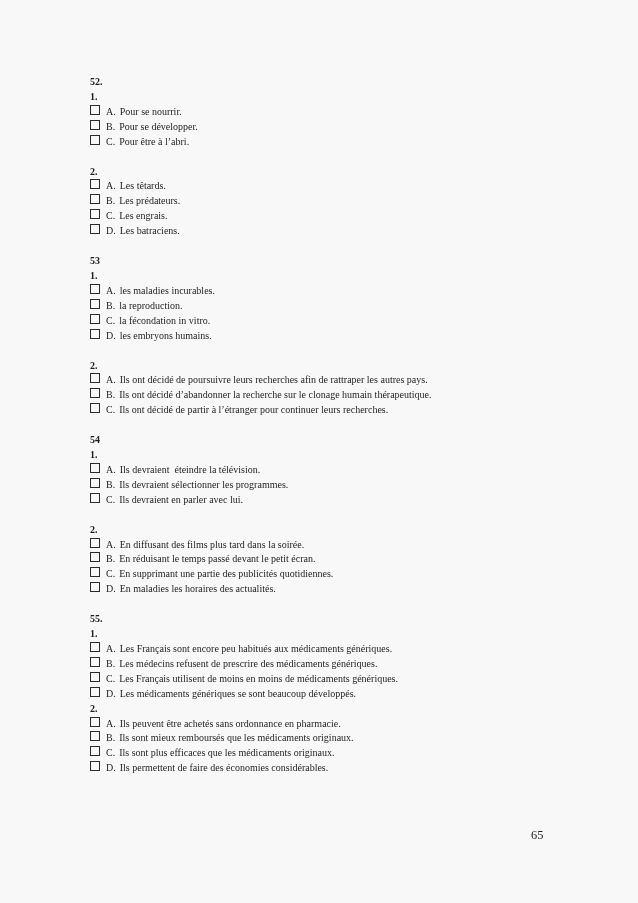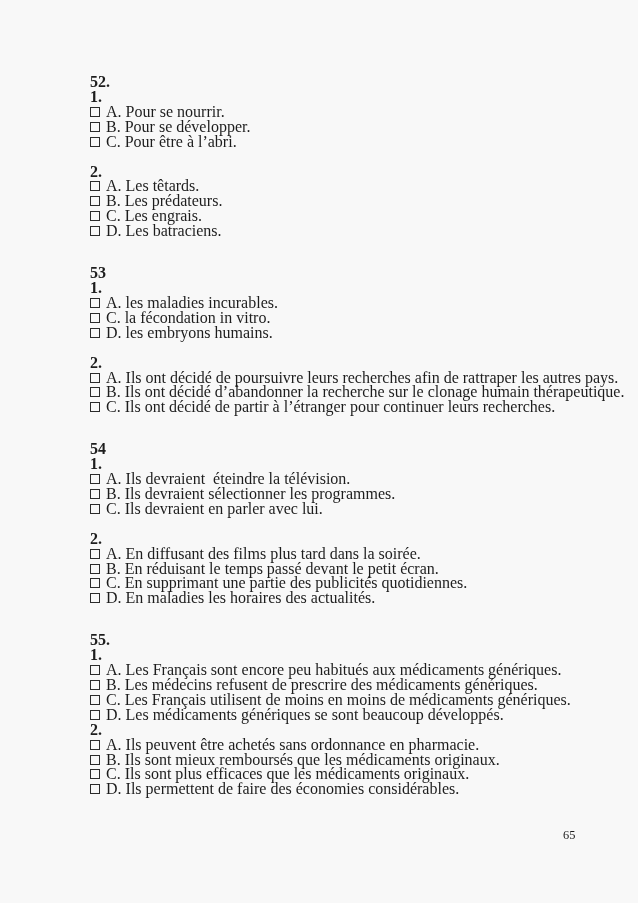--- a/index.html
+++ b/index.html
@@ -8,44 +8,43 @@
     width:638px;height:903px;
     background:#f8f8f8;
     font-family:"Liberation Serif","DejaVu Serif",serif;
     color:#1d1d1d;
     overflow:hidden;
   }
   .content{
     position:absolute;
     left:90px;top:75px;
     width:540px;
-    font-size:16px;
+    font-size:10px;
     line-height:14.9px;
   }
-  .question{margin-top:27px;}
+  .question{margin-top:15px;}
   .question:first-child{margin-top:0;}
   .q-number,.part-number{font-weight:bold;}
   .part.gap{margin-top:15px;}
   .opt{white-space:nowrap;}
   .cb{
     display:inline-block;
     width:8px;height:8px;
     border:1px solid #2b2b2b;
     background:transparent;
     margin-right:6px;
     vertical-align:0px;
   }
   .opt-letter{margin-right:4px;white-space:pre;}
   .opt-text{white-space:pre;}
   .page-number{
     position:absolute;
     left:531px;top:828px;
     font-size:12.4px;
     line-height:15px;
-    margin-left:32px;
   }
 </style>
 </head>
 <body>
 
 <div class="page">
   <div class="content">
 
     <div class="question">
       <div class="q-number">52.</div>
@@ -62,20 +61,21 @@
         <div class="opt"><span class="cb"></span><span class="opt-letter">C.</span><span class="opt-text">Les engrais.</span></div>
         <div class="opt"><span class="cb"></span><span class="opt-letter">D.</span><span class="opt-text">Les batraciens.</span></div>
       </div>
     </div>
 
     <div class="question">
       <div class="q-number">53</div>
       <div class="part">
         <div class="part-number">1.</div>
         <div class="opt"><span class="cb"></span><span class="opt-letter">A.</span><span class="opt-text">les maladies incurables.</span></div>
+        <div class="opt"><span class="cb"></span><span class="opt-letter">B.</span><span class="opt-text">la reproduction.</span></div>
         <div class="opt"><span class="cb"></span><span class="opt-letter">C.</span><span class="opt-text">la fécondation in vitro.</span></div>
         <div class="opt"><span class="cb"></span><span class="opt-letter">D.</span><span class="opt-text">les embryons humains.</span></div>
       </div>
       <div class="part gap">
         <div class="part-number">2.</div>
         <div class="opt"><span class="cb"></span><span class="opt-letter">A.</span><span class="opt-text">Ils ont décidé de poursuivre leurs recherches afin de rattraper les autres pays.</span></div>
         <div class="opt"><span class="cb"></span><span class="opt-letter">B.</span><span class="opt-text">Ils ont décidé d’abandonner la recherche sur le clonage humain thérapeutique.</span></div>
         <div class="opt"><span class="cb"></span><span class="opt-letter">C.</span><span class="opt-text">Ils ont décidé de partir à l’étranger pour continuer leurs recherches.</span></div>
       </div>
     </div>

